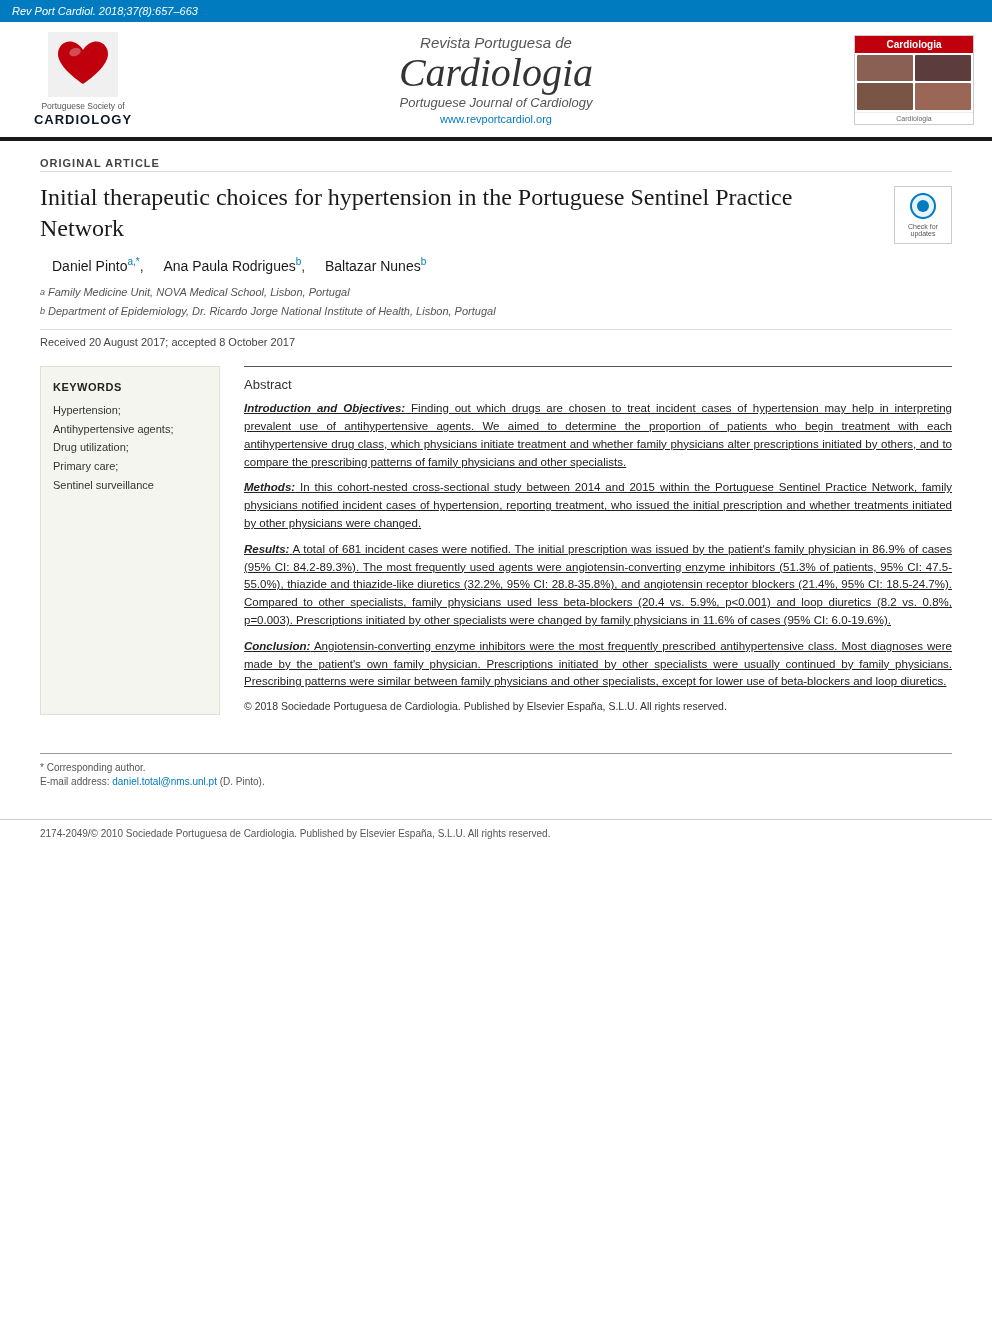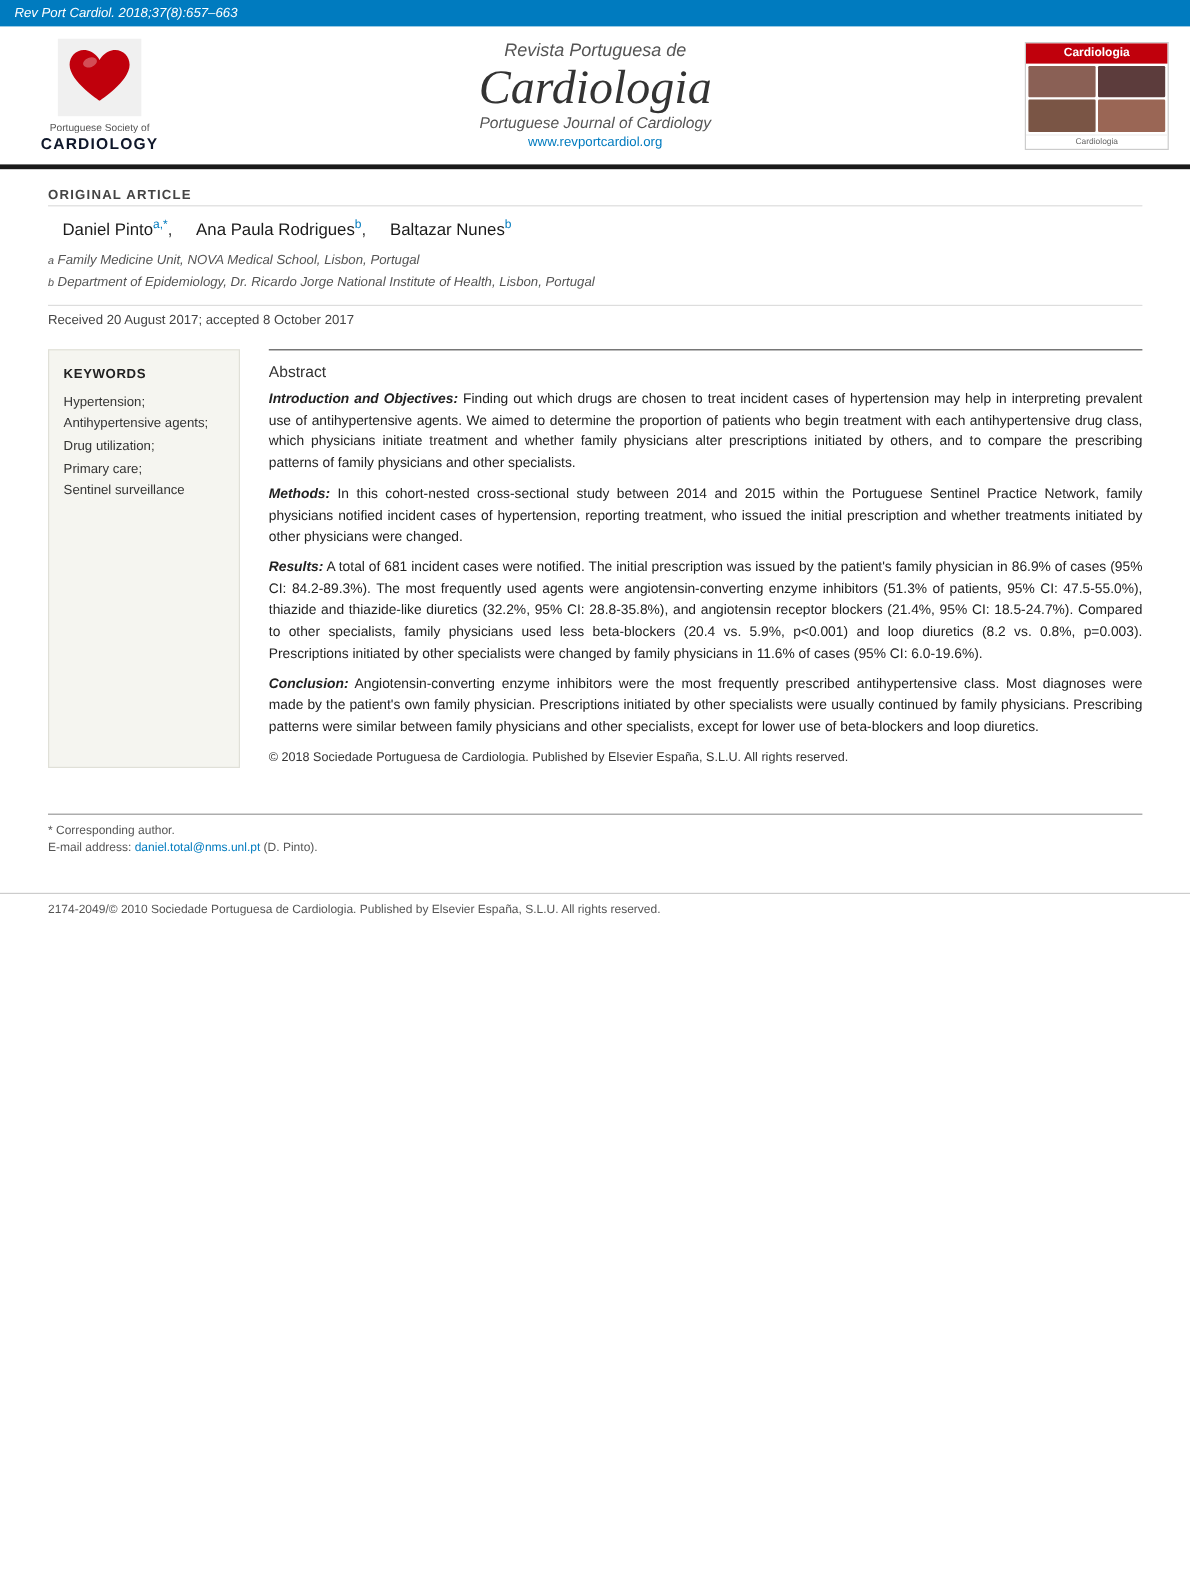--- a/index.html
+++ b/index.html
@@ -254,21 +254,21 @@
     }
 
     
     .two-col {
       display: flex;
       gap: 24px;
       margin-top: 4px;
     }
 
     .keywords-col {
-      width: 160px;
+      width: 180px;
       flex-shrink: 0;
       background: #f5f5f0;
       padding: 14px 12px;
       border: 1px solid #e0e0d8;
     }
     .keywords-title {
       font-size: 11px;
       font-weight: bold;
       color: #222;
       margin-bottom: 8px;
@@ -298,20 +298,21 @@
 
     .abstract-text {
       font-size: 11.5px;
       color: #222;
       line-height: 1.55;
       text-align: justify;
     }
 
     .abstract-section {
       margin-bottom: 8px;
+      text-decoration: underline;
     }
 
     .abstract-section-label {
       font-style: italic;
       font-weight: bold;
     }
 
     .copyright-line {
       font-size: 10.5px;
       color: #333;
@@ -395,20 +396,29 @@
         </div>
         <div class="right-logo-footer">Cardiologia</div>
       </div>
     </div>
   </div>
 
   <div class="content">
 
     <div class="article-type">ORIGINAL ARTICLE</div>
 
+    <div class="article-title-row">
+      <div class="article-title">Initial therapeutic choices for hypertension in the Portuguese Sentinel Practice Network</div>
+      <div class="check-for-updates">
+        <div class="check-circle">
+          <div class="check-circle-inner"></div>
+        </div>
+        <span>Check for updates</span>
+      </div>
+    </div>
 
     <div class="authors">
       <span class="author-name">Daniel Pinto</span><sup>a,*</sup>,&nbsp;
       <span class="author-name">Ana Paula Rodrigues</span><sup>b</sup>,&nbsp;
       <span class="author-name">Baltazar Nunes</span><sup>b</sup>
     </div>
 
     <div class="affiliations">
       <div class="affiliation-line">
         <span class="affil-sup">a</span>

